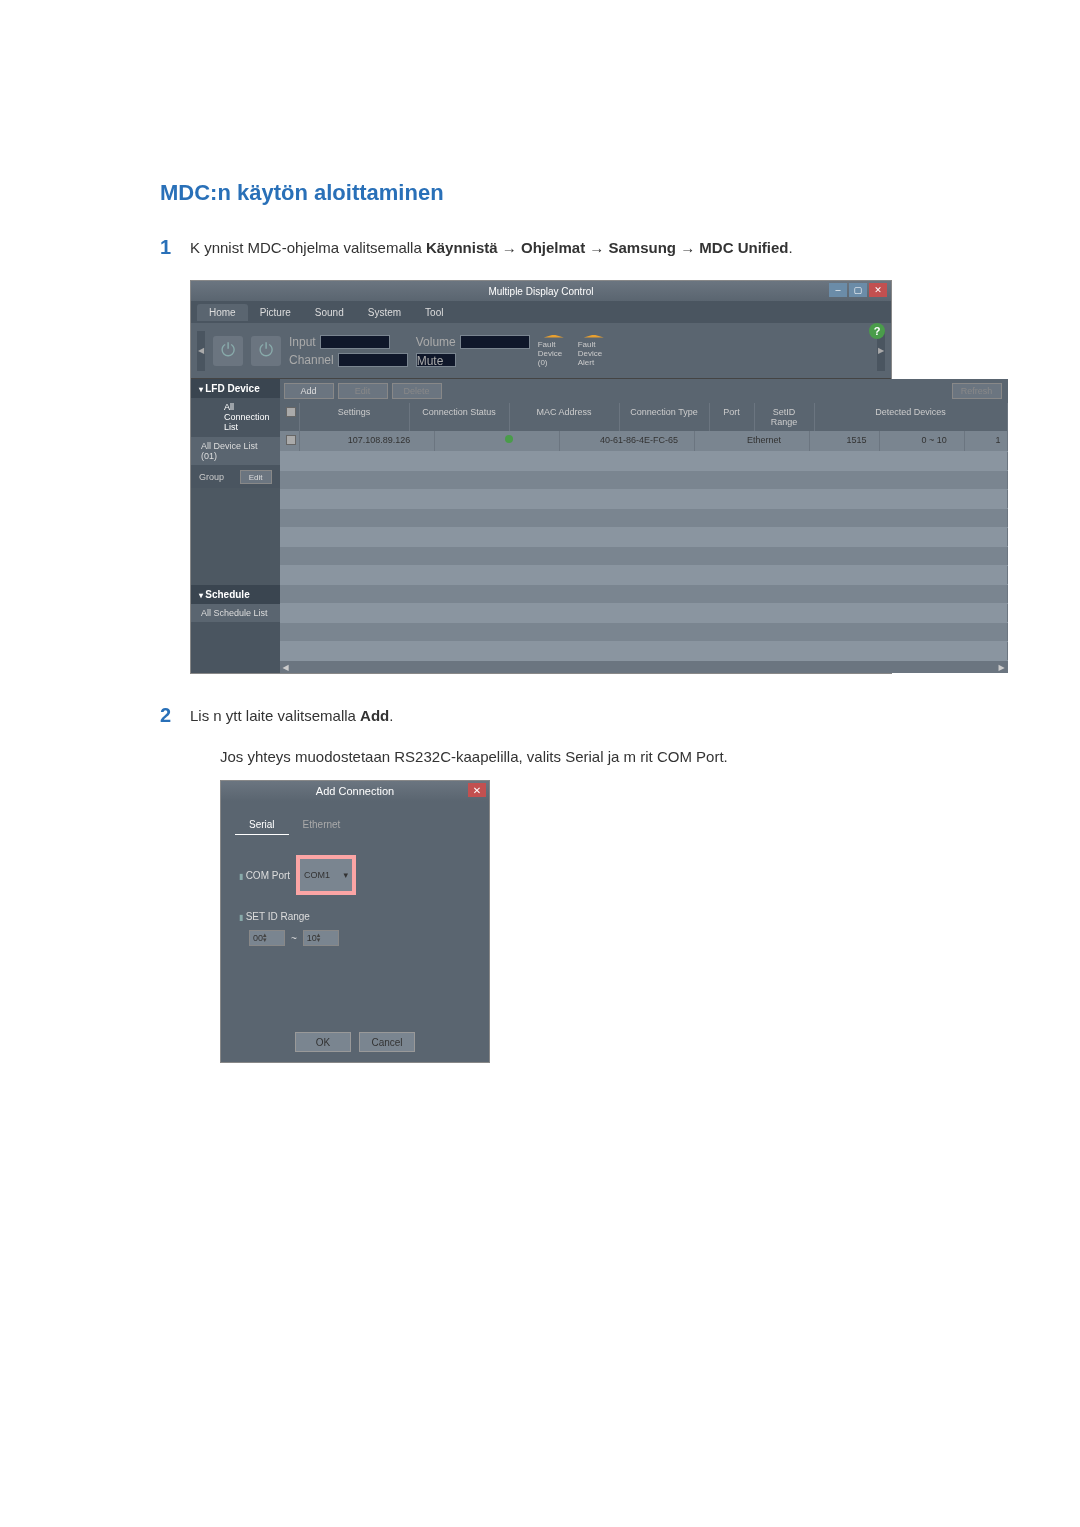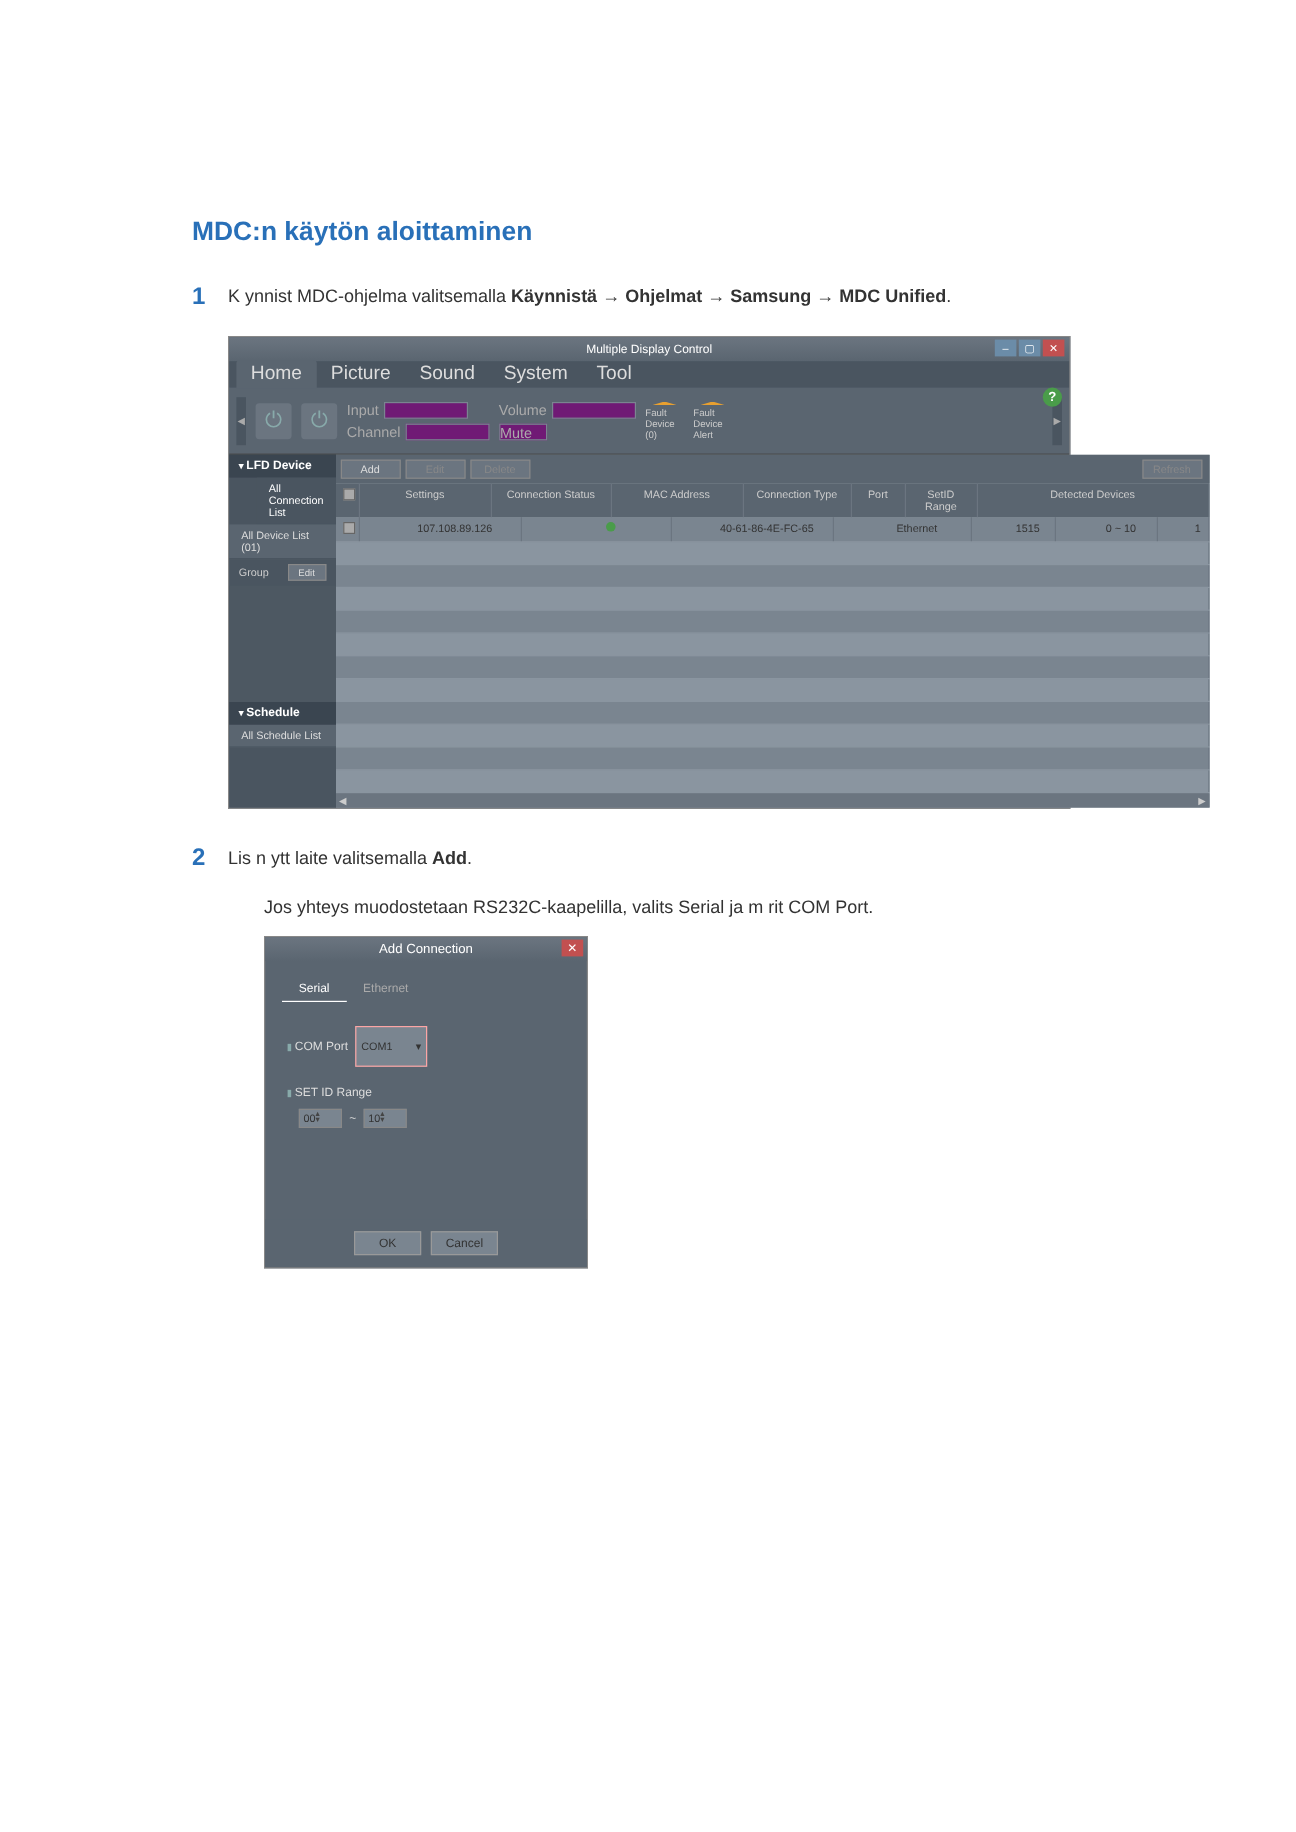--- a/index.html
+++ b/index.html
@@ -90,21 +90,21 @@
       background: #4a5560;
       height: 22px;
       display: flex;
       align-items: center;
       padding-left: 6px;
       position: relative;
     }
     .menu-tab {
       padding: 3px 12px;
       color: #ddd;
-      font-size: 16px;
+      font-size: 10px;
       cursor: pointer;
     }
     .menu-tab.active {
       background: #5a6570;
       border-radius: 3px 3px 0 0;
     }
     .toolbar {
       background: #5a6570;
       height: 56px;
       display: flex;
@@ -138,21 +138,21 @@
       display: flex;
       flex-direction: column;
       gap: 4px;
       font-size: 12px;
       color: #aaa;
     }
     .tool-group label { display: flex; align-items: center; gap: 4px; }
     .tool-input {
       width: 70px;
       height: 14px;
-      background: #701a75;
+      background: #0f172a;
       border: 1px solid #7a8590;
     }
     .fault-icon {
       width: 32px;
       height: 32px;
       display: flex;
       flex-direction: column;
       align-items: center;
       font-size: 8px;
       color: #ccc;
@@ -340,21 +340,21 @@
     }
     .field-row label::before {
       content: "▮ ";
       color: #8aa;
       font-size: 8px;
     }
     .combo {
       width: 60px;
       height: 16px;
       background: #7a8590;
-      border: 1px solid #fca5a5;
+      border: 4px solid #fca5a5;
       font-size: 9px;
       display: flex;
       align-items: center;
       justify-content: space-between;
       padding: 16px 4px;
       color: #333;
     }
     .spinner {
       width: 36px;
       height: 16px;

